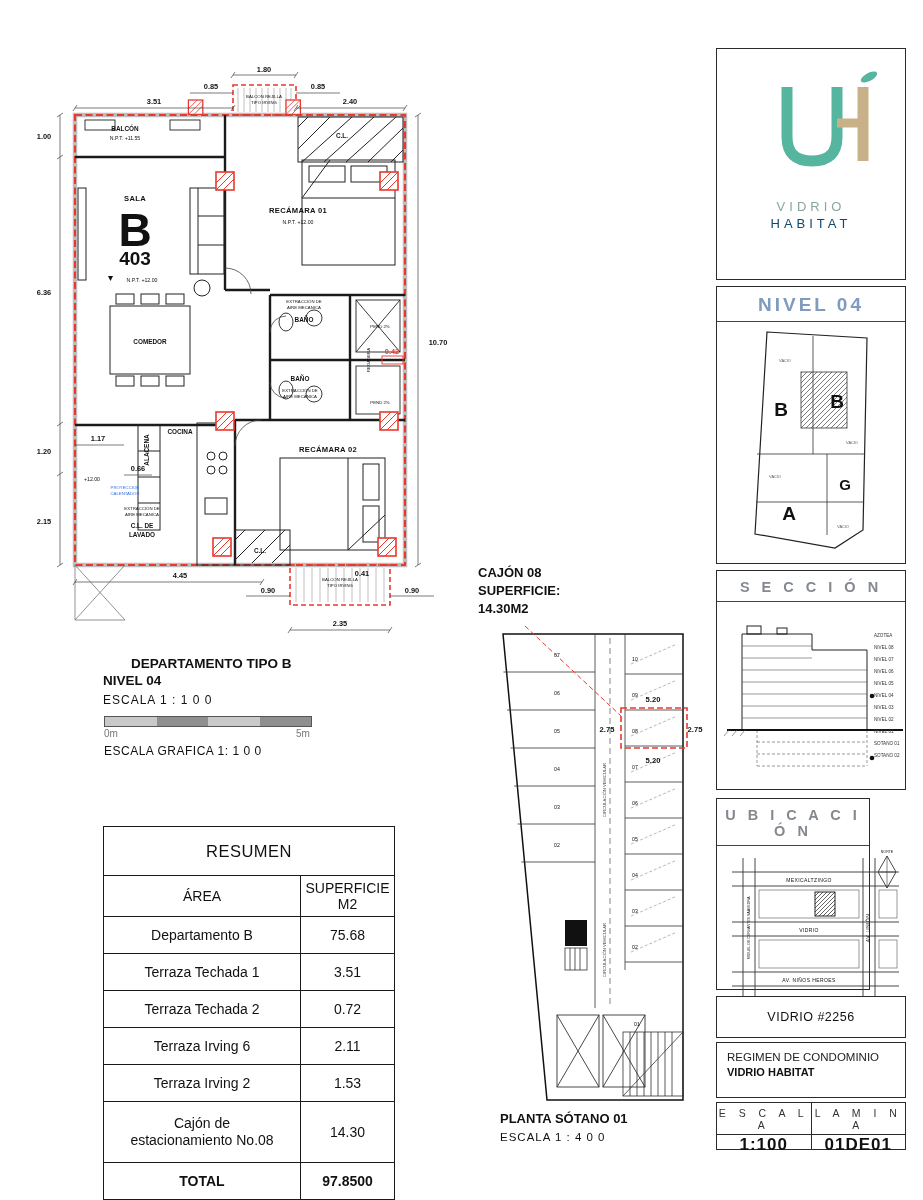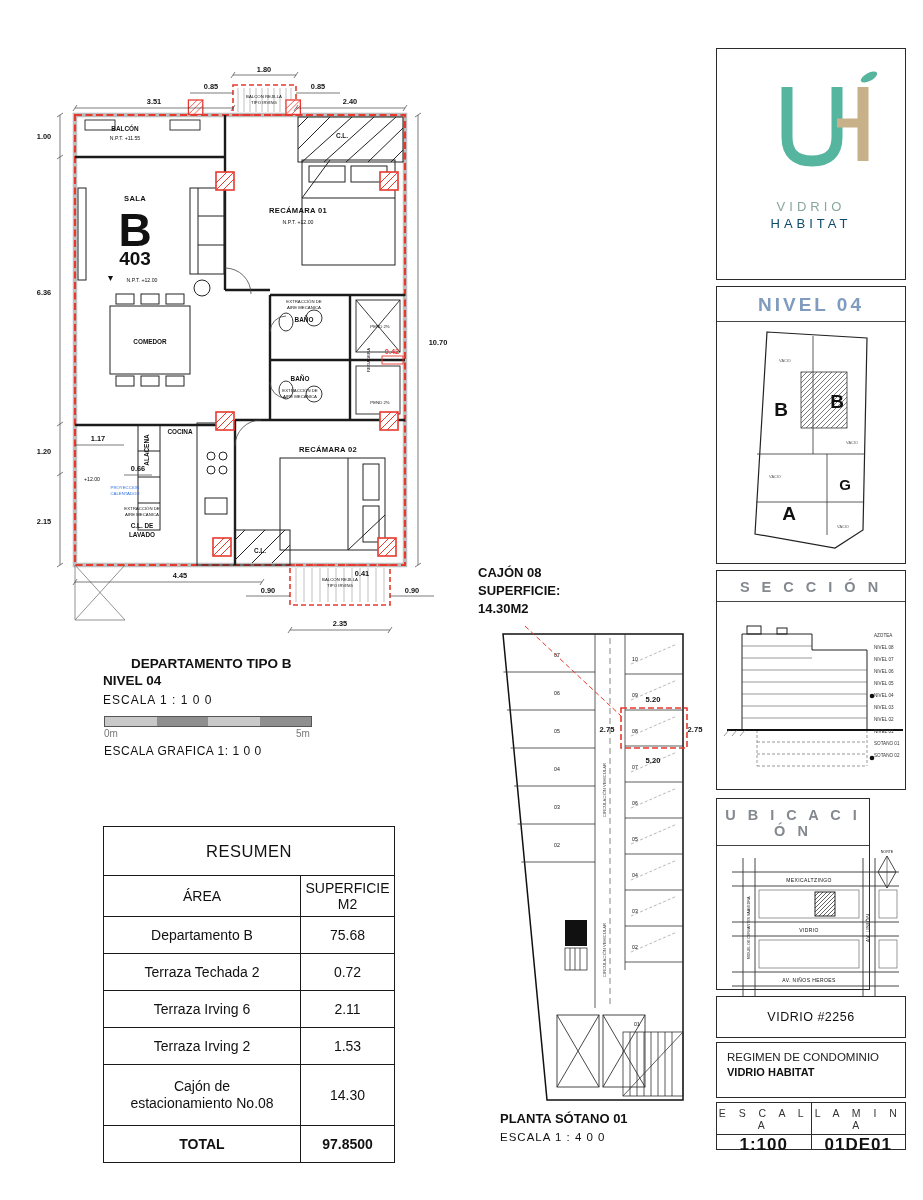--- a/index.html
+++ b/index.html
@@ -279,20 +279,24 @@
         </tr>
     <tr>
       <td class="hd" style="width:160px">ÁREA</td>
       <td class="hd">SUPERFICIE M2</td>
     </tr>
     <tr>
           <td class="rw">Departamento B</td>
           <td>75.68</td>
         </tr>
     <tr>
+          <td class="rw">Terraza Techada 1</td>
+          <td>3.51</td>
+        </tr>
+    <tr>
           <td class="rw">Terraza Techada 2</td>
           <td>0.72</td>
         </tr>
     <tr>
           <td class="rw">Terraza Irving 6</td>
           <td>2.11</td>
         </tr>
     <tr>
           <td class="rw">Terraza Irving 2</td>
           <td>1.53</td>

